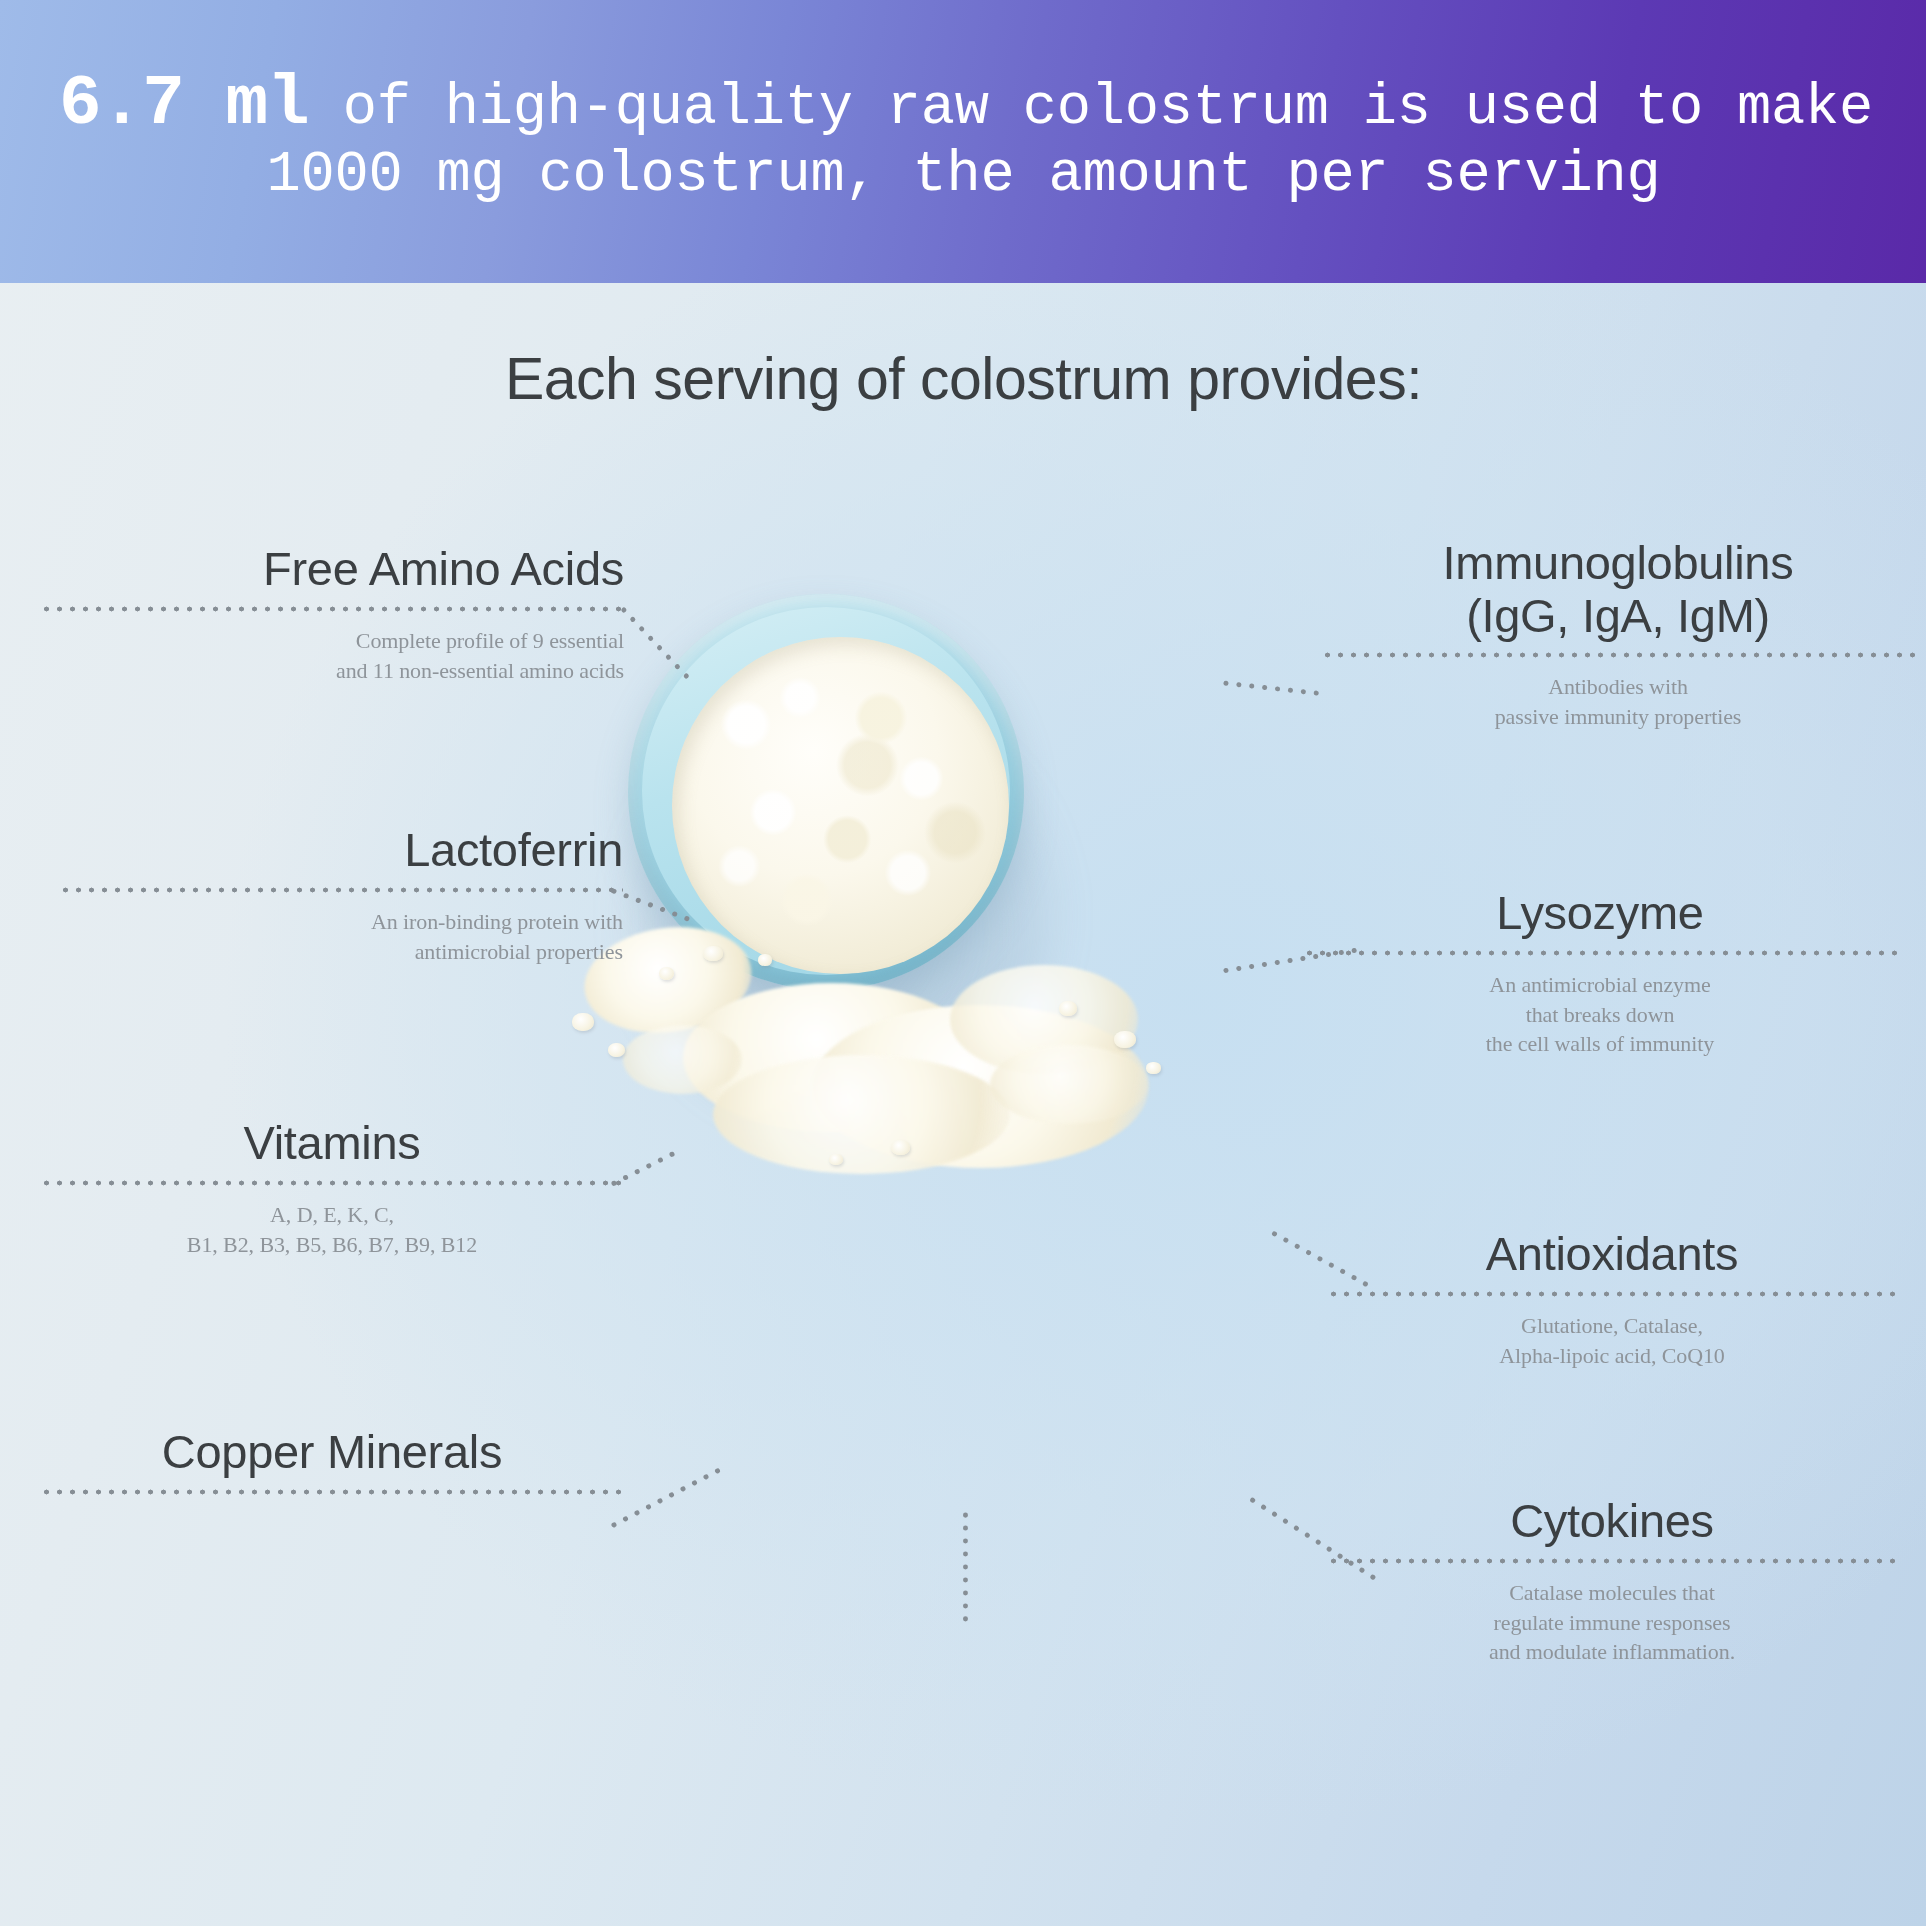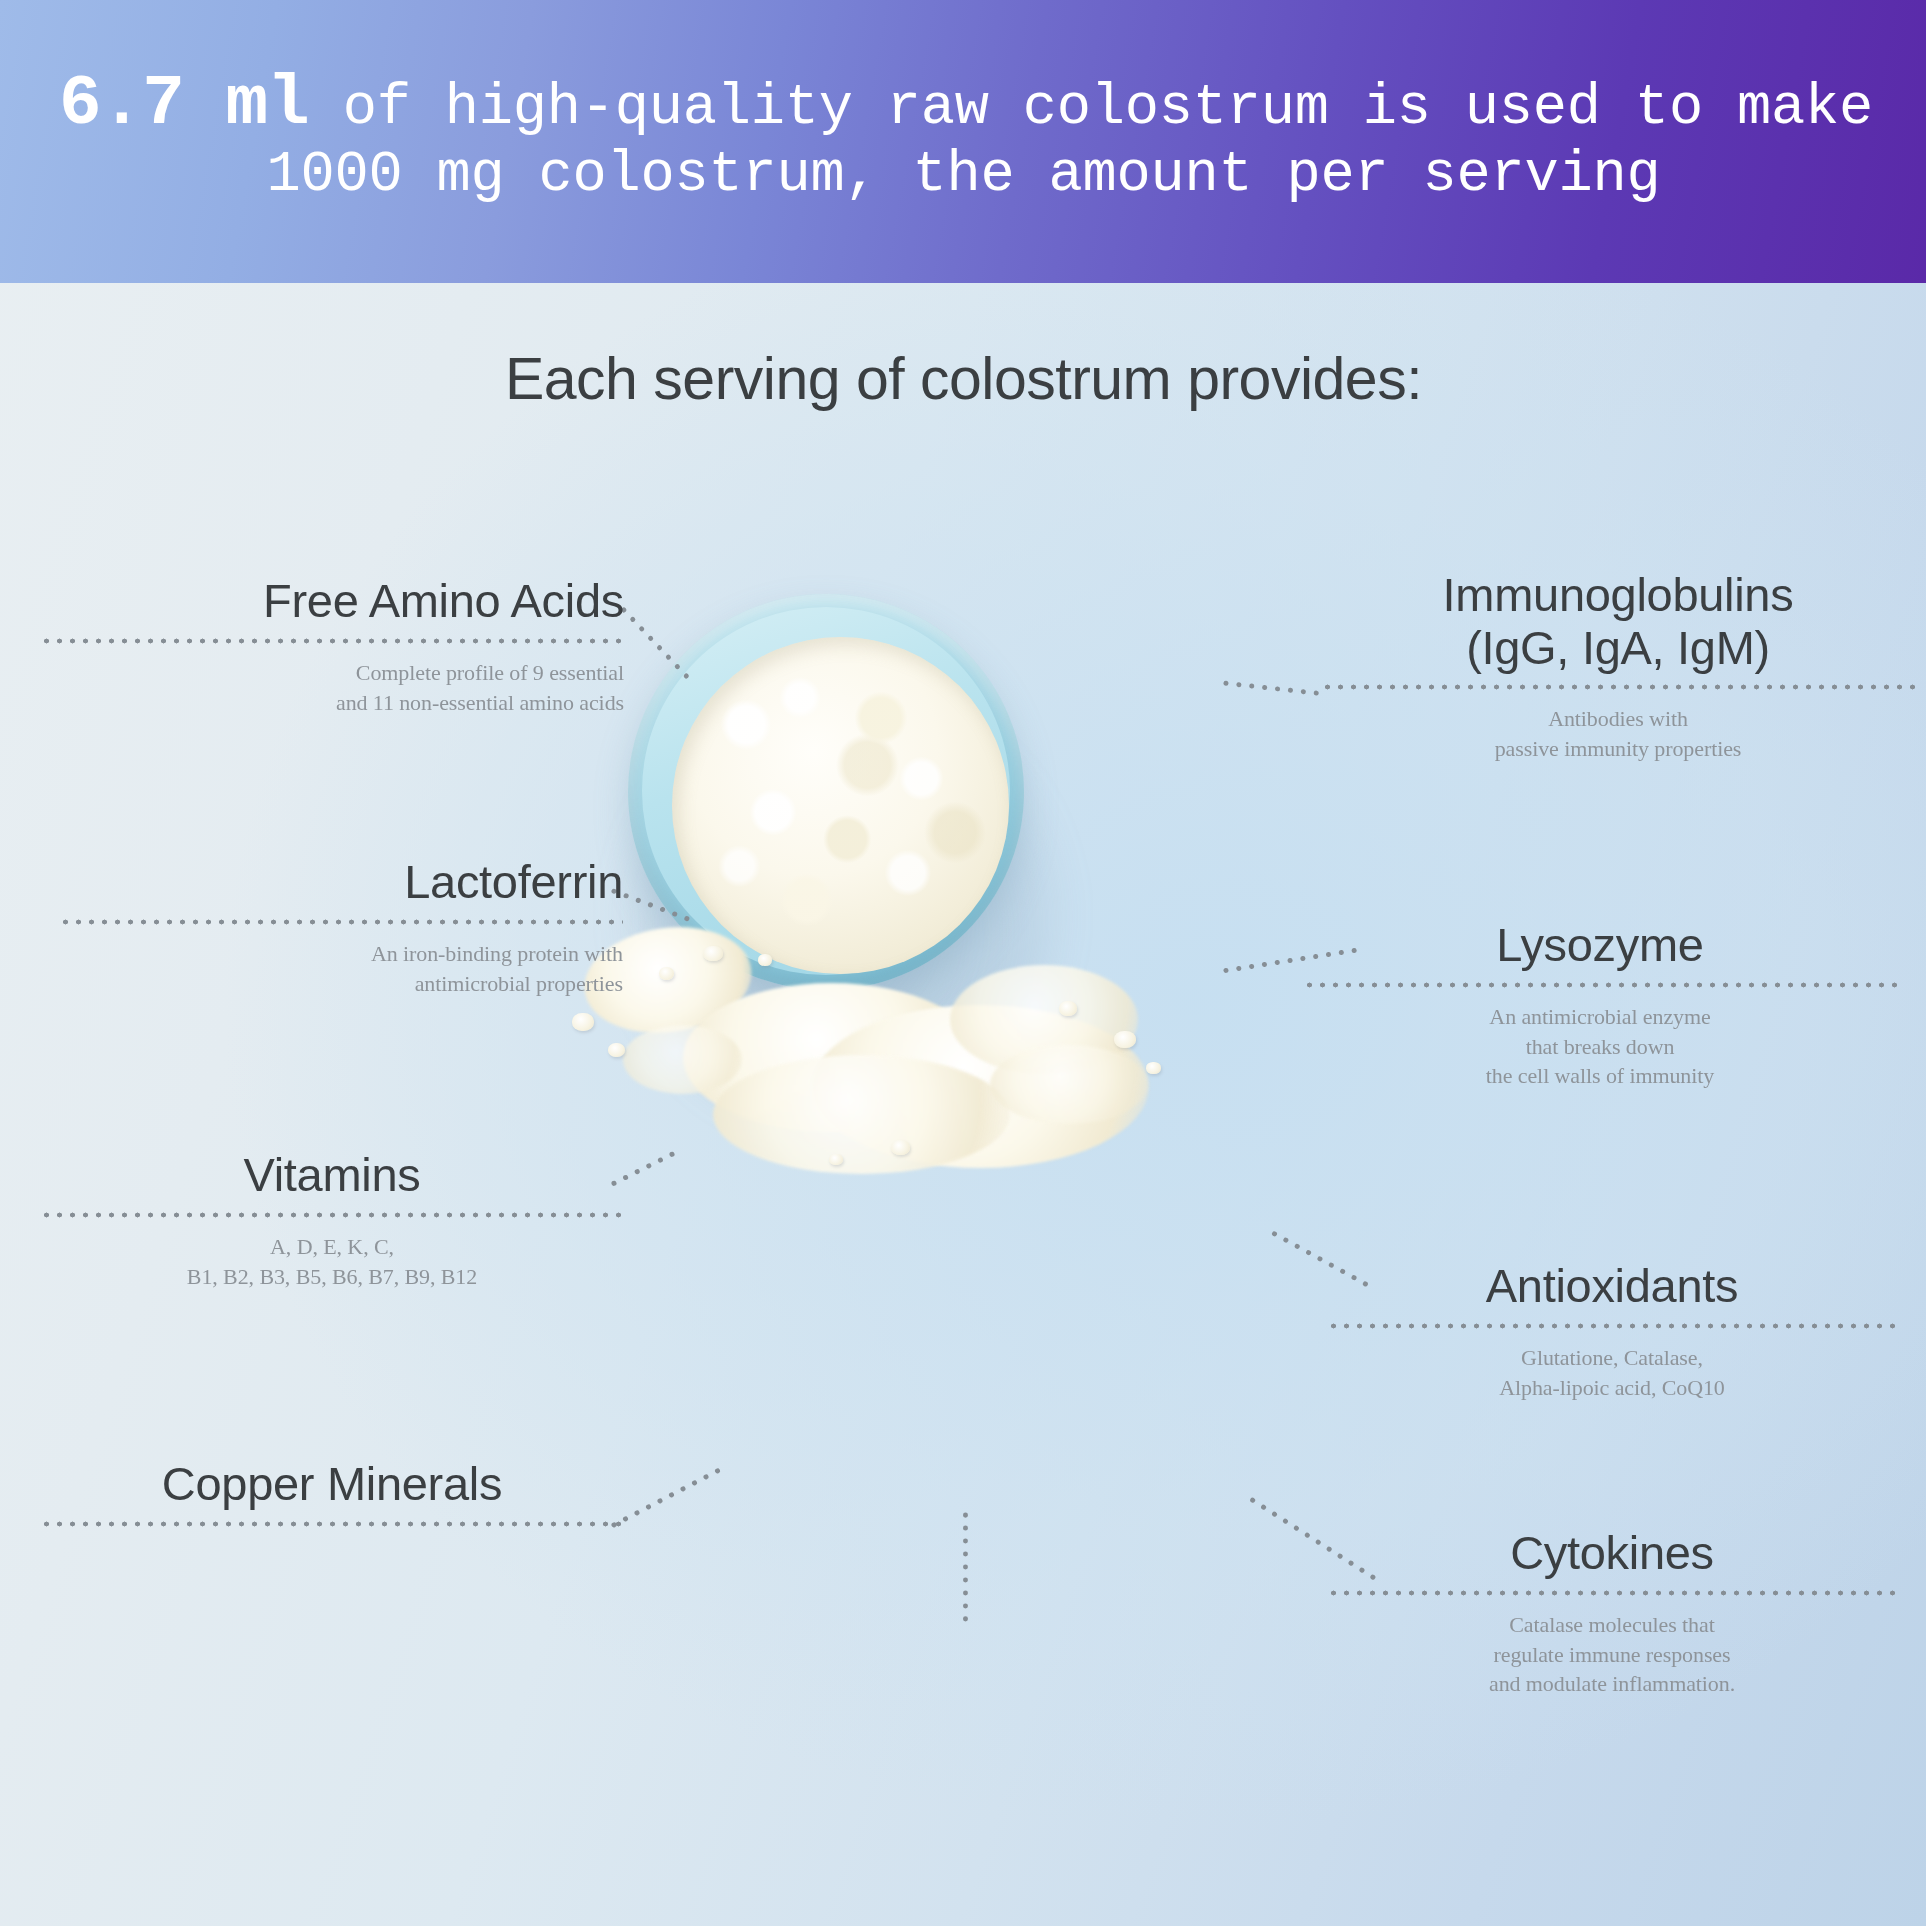--- a/index.html
+++ b/index.html
@@ -156,21 +156,21 @@
   .sb6 { left: 59px;  top: 119px; width: 119px; height: 69px;  opacity: .7; }
   .sb7 { left: 426px; top: 139px; width: 158px; height: 79px;  opacity: .75; }
   .crumb {
     position: absolute;
     border-radius: 46%;
     background: radial-gradient(circle at 40% 35%, #ffffff 0%, #f7f3e2 60%, #ece5cd 100%);
     box-shadow: 1px 2px 3px rgba(130,140,150,0.25);
   }
 
   
-  .label-block { position: absolute; margin-top: 32px; }
+  .label-block { position: absolute; }
   .lbl-title {
     font-size: 47px;
     color: #3b3f42;
     line-height: 1.12;
     letter-spacing: -0.3px;
     white-space: pre-line;
   }
   .lbl-rule {
     height: 6px;
     margin: 10px 0 14px 0;

